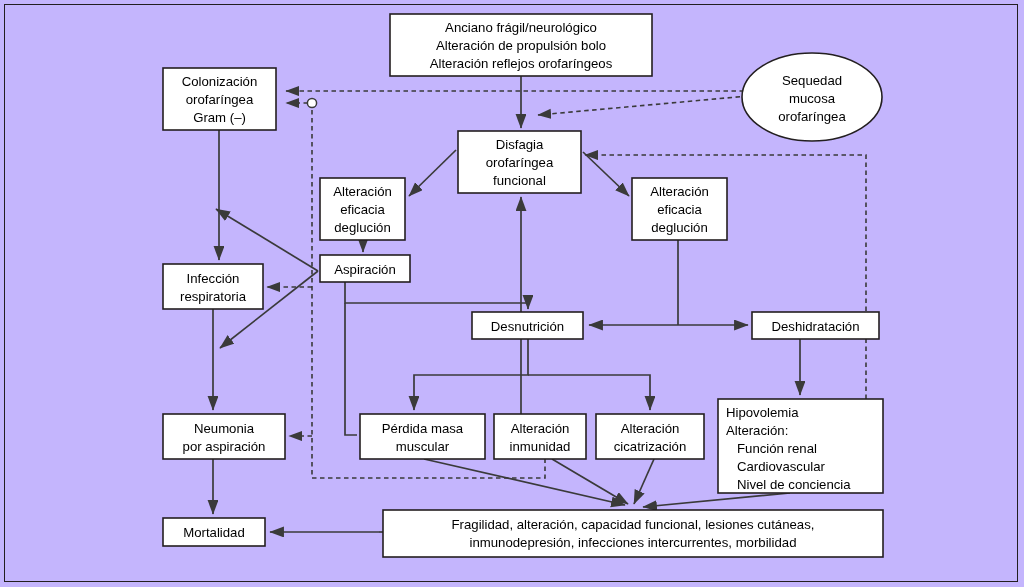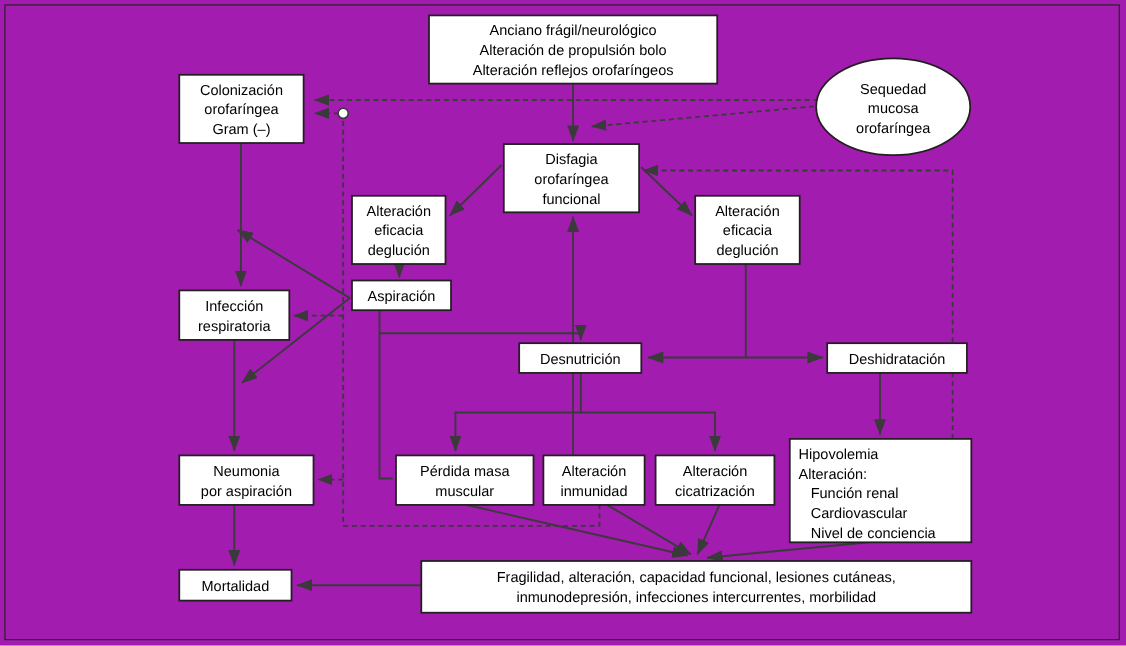--- a/index.html
+++ b/index.html
@@ -1,17 +1,17 @@
 <!DOCTYPE html>
 <html><head>
 <meta charset="utf-8">
 <style>
   html,body{margin:0;padding:0;background:#ffffff;}
   body{font-family:"Liberation Sans",sans-serif;}
-  #page{position:relative;width:1024px;height:587px;background:#a21caf;overflow:hidden;}
+  #page{position:relative;width:1024px;height:587px;background:#c4b5fd;overflow:hidden;}
   #frame{position:absolute;left:4px;top:4px;width:1014px;height:578px;border:1px solid #231f20;box-sizing:border-box;}
   svg{position:absolute;left:0;top:0;width:1024px;height:587px;}
   .nodeText{font-family:"Liberation Sans",sans-serif;font-size:13.2px;fill:#000000;}
   .boxRect{fill:#ffffff;stroke:#231f20;stroke-width:1.6;}
   .ellipseShape{fill:#ffffff;stroke:#231f20;stroke-width:1.6;}
   .solidLine{stroke:#3a3a3a;stroke-width:1.7;fill:none;}
   .dashLine{stroke:#3a3a3a;stroke-width:1.6;fill:none;stroke-dasharray:4.5,3.5;}
   .junction{fill:#ffffff;stroke:#3a3a3a;stroke-width:1.5;}
 </style>
 </head>

